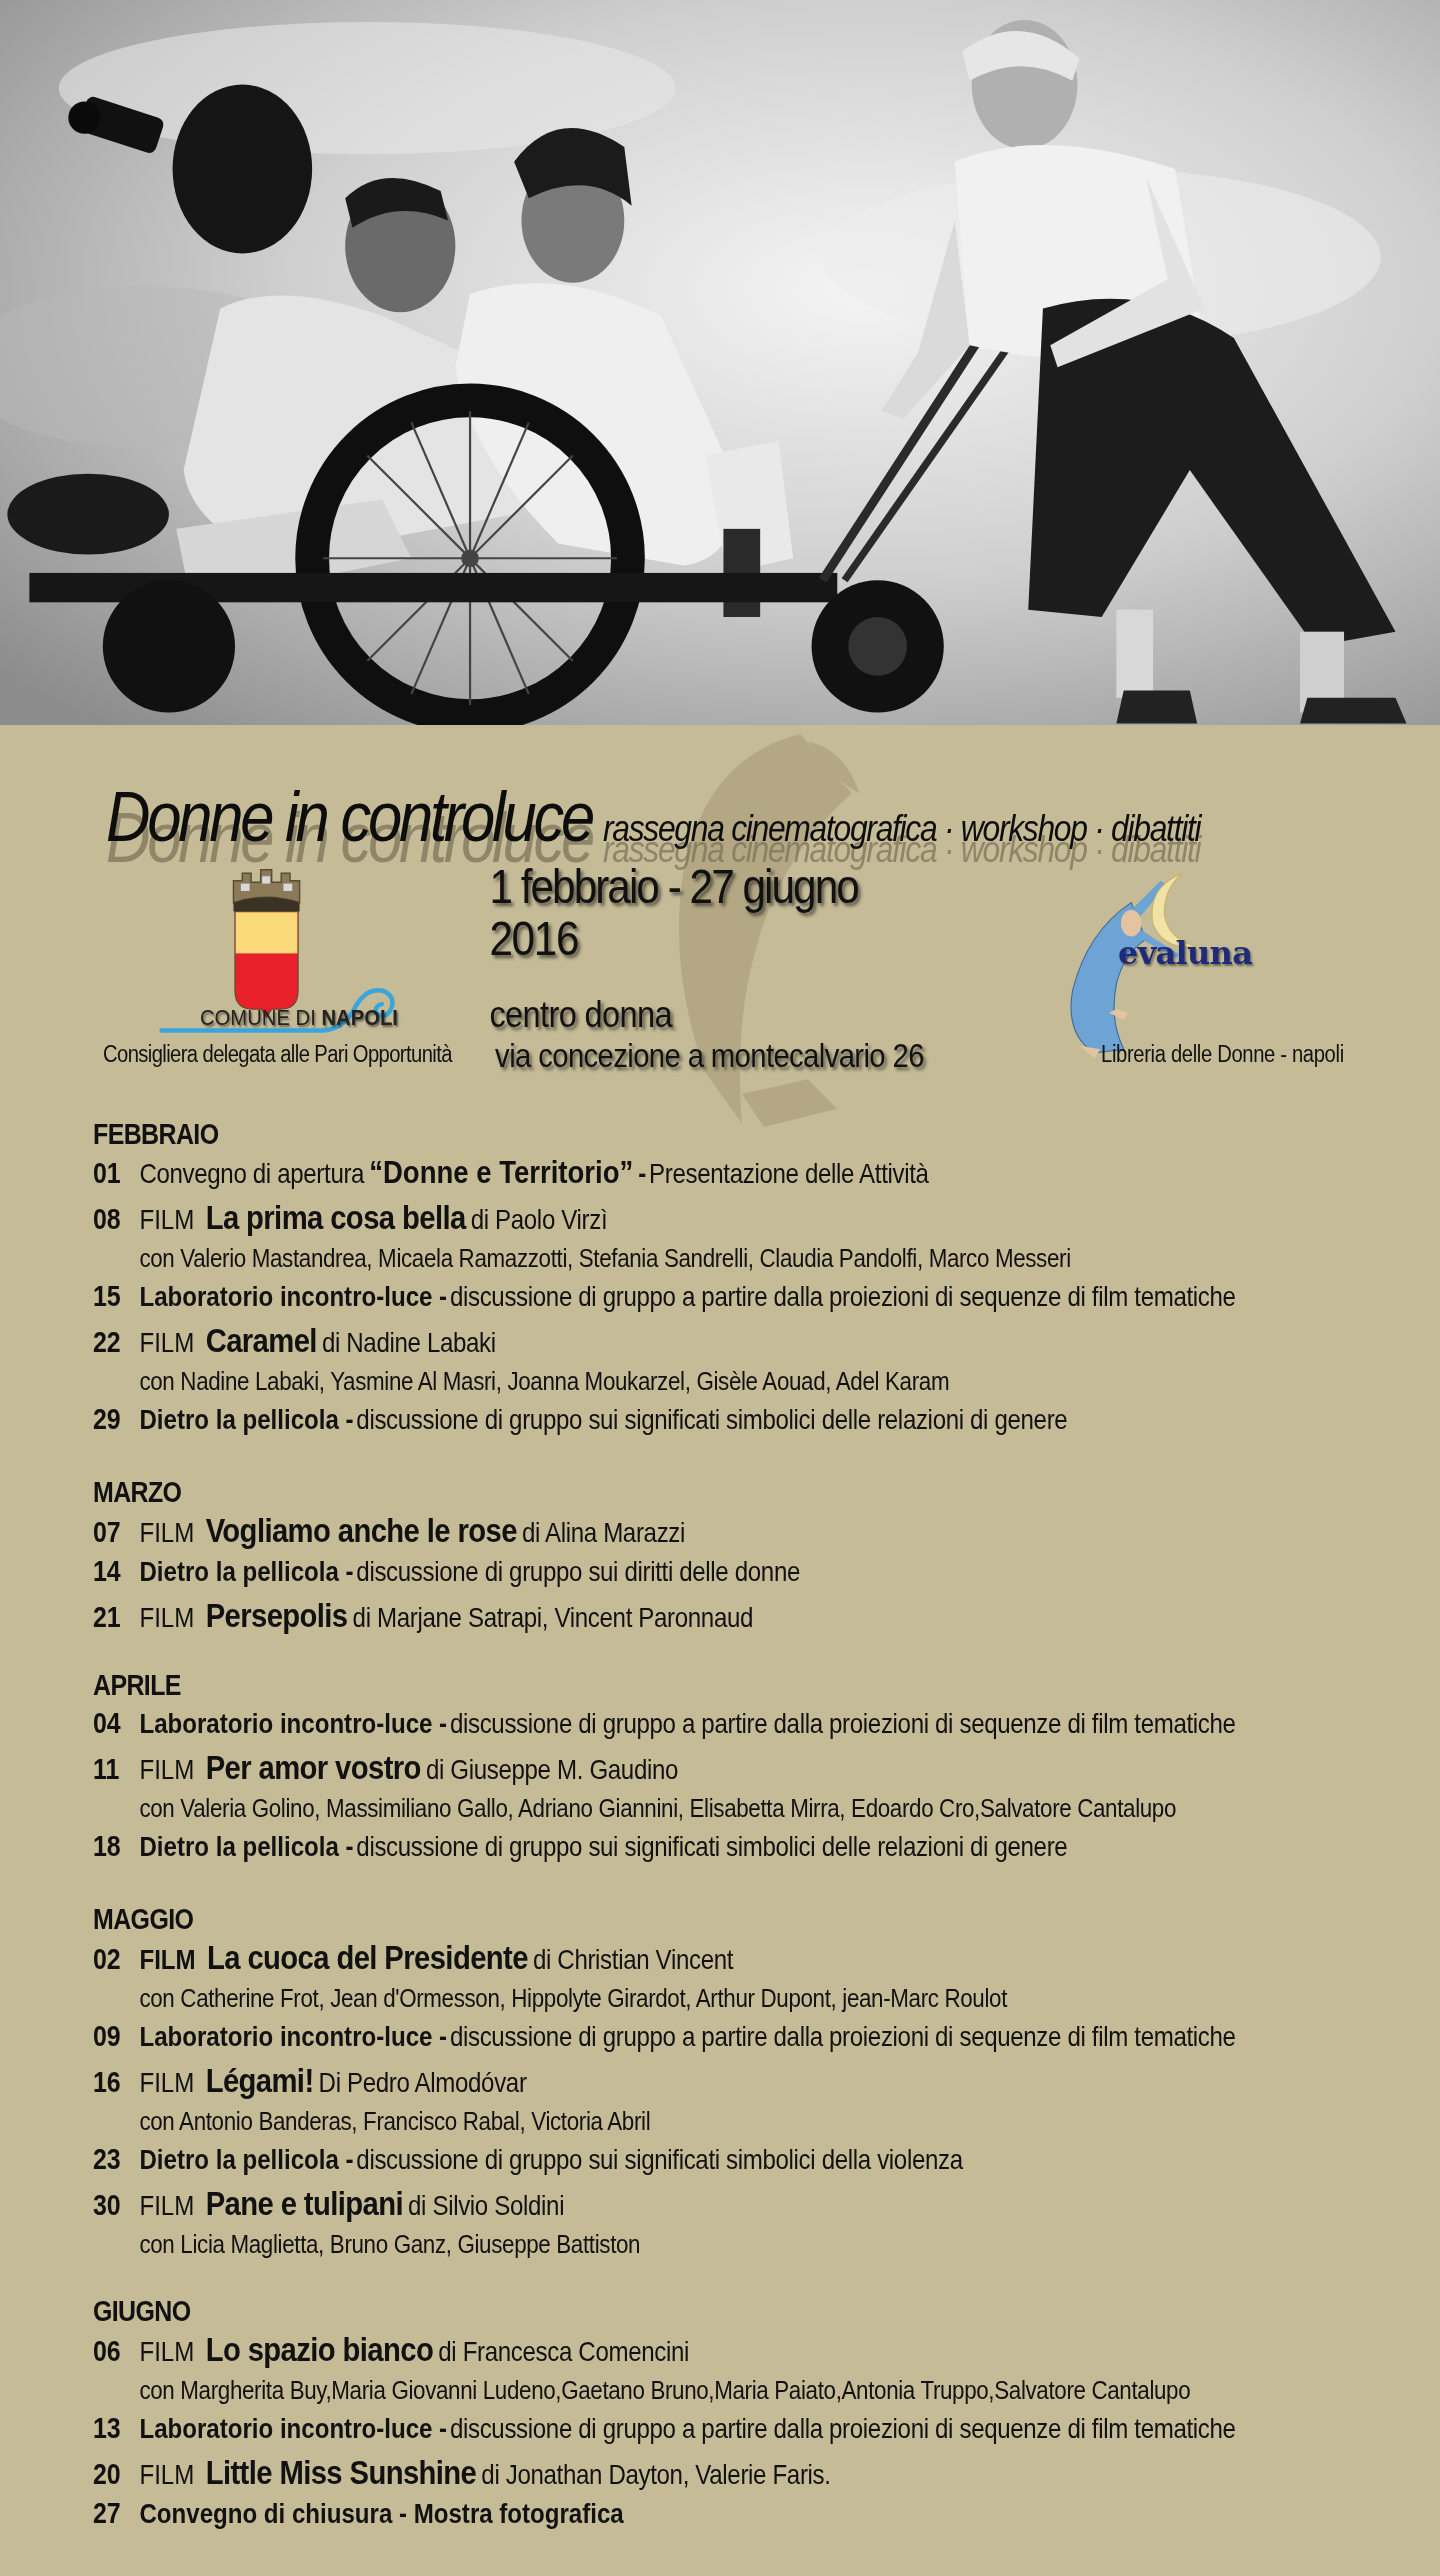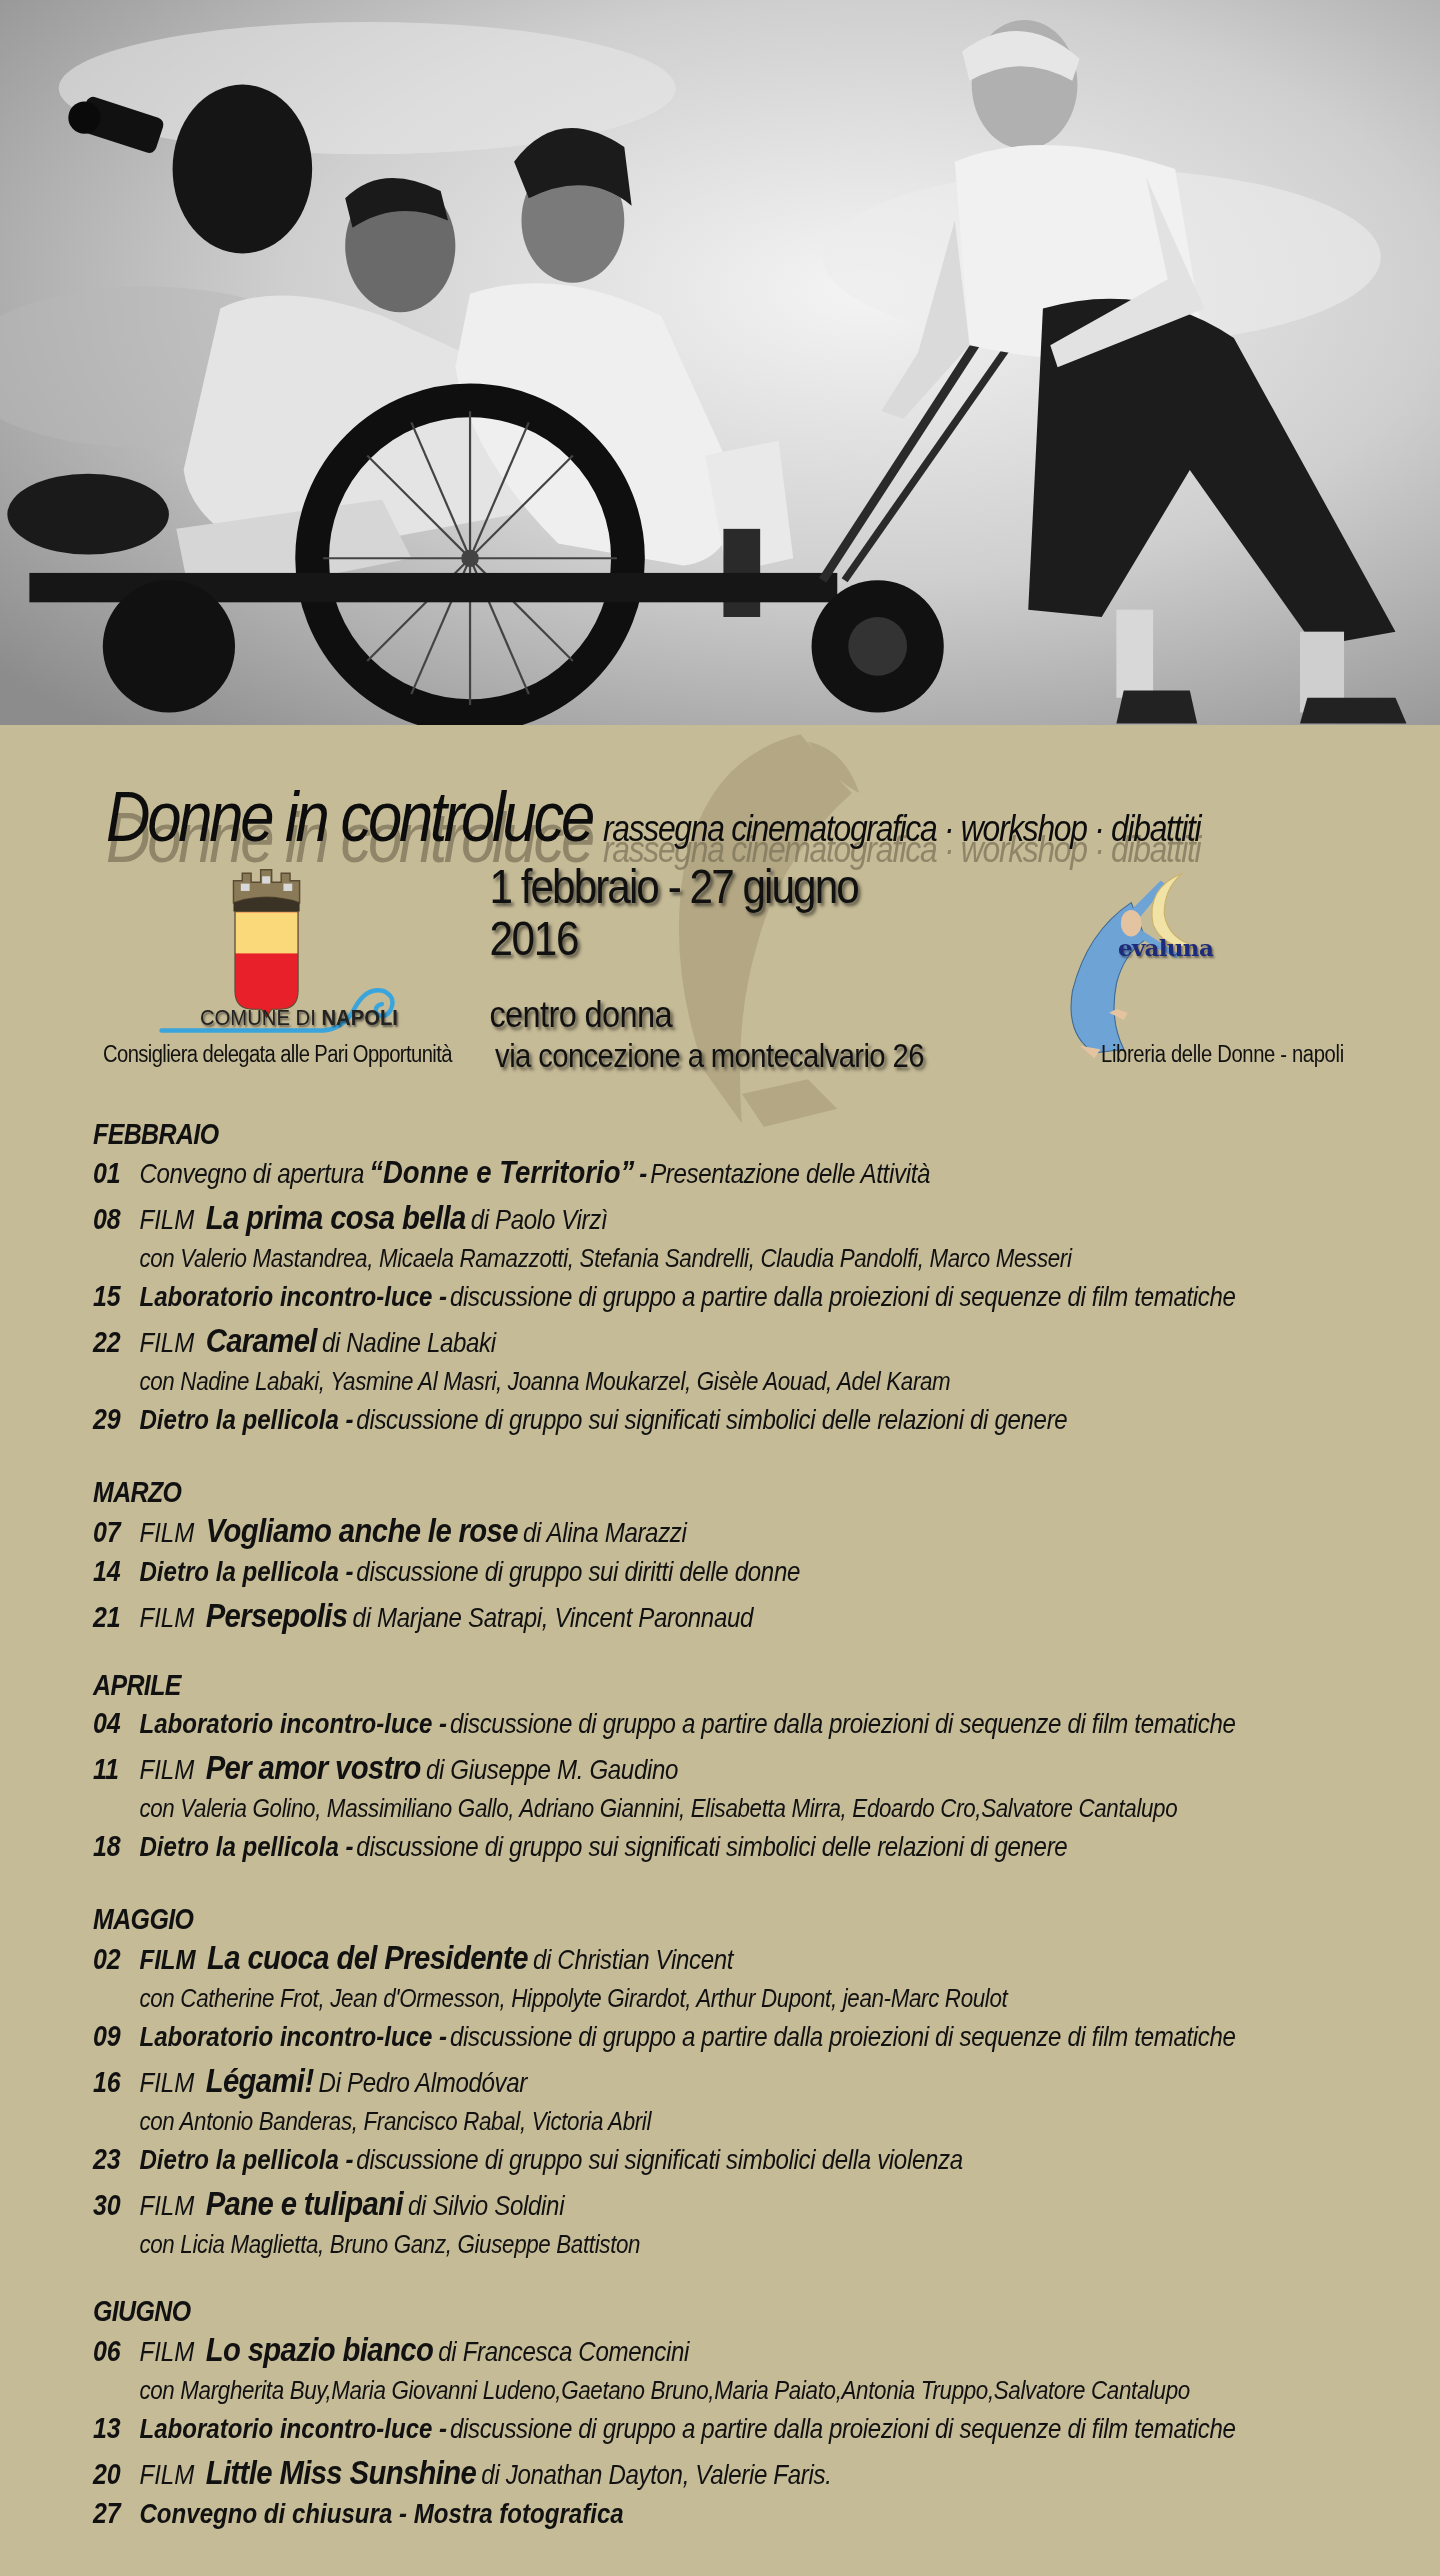--- a/index.html
+++ b/index.html
@@ -60,32 +60,32 @@
       white-space: nowrap;
     }
     .comune-text {
       position: absolute; left: 200px; top: 1005px; font-size: 22px; color: #222;
       text-shadow: 1.5px 1.5px 2.2px rgba(0,0,0,0.5); white-space: nowrap;
       transform: scaleX(0.92); transform-origin: left top; letter-spacing: 0;
     }
     .comune-text b { font-weight: bold; }
     .evaluna-logo { position: absolute; left: 1043px; top: 866px; width: 191px; height: 198px; }
     .evaluna-text {
-      position: absolute; left: 1118px; top: 934px; font-size: 23px; color: #1e2a7a;
+      position: absolute; left: 1118px; top: 934px; font-size: 32px; color: #1e2a7a;
       font-family: "DejaVu Serif", serif; font-weight: bold; letter-spacing: -0.7px;
       text-shadow: 1.5px 1.5px 2.2px rgba(0,0,0,0.45);
     }
     .evaluna-caption {
       position: absolute; left: 1101px; top: 1041px; font-size: 23.5px; white-space: nowrap;
       transform: scaleX(0.86); transform-origin: left top; letter-spacing: -0.4px;
     }
 
     
     .program { position: absolute; left: 93px; top: 1115px; width: 1307px; }
-    .month { margin-bottom: 29px; font-style: italic; }
+    .month { margin-bottom: 29px; }
     .month-name {
       font-weight: bold; font-size: 29px; line-height: 38px; letter-spacing: -0.7px;
       transform: scaleX(0.86); transform-origin: left center; white-space: nowrap;
     }
     .row {
       display: flex; align-items: baseline; white-space: nowrap;
       line-height: 38px; transform: scaleX(0.86); transform-origin: left center;
       width: 1520px;
     }
     .day { width: 54px; flex: none; font-weight: bold; font-size: 29px; }

